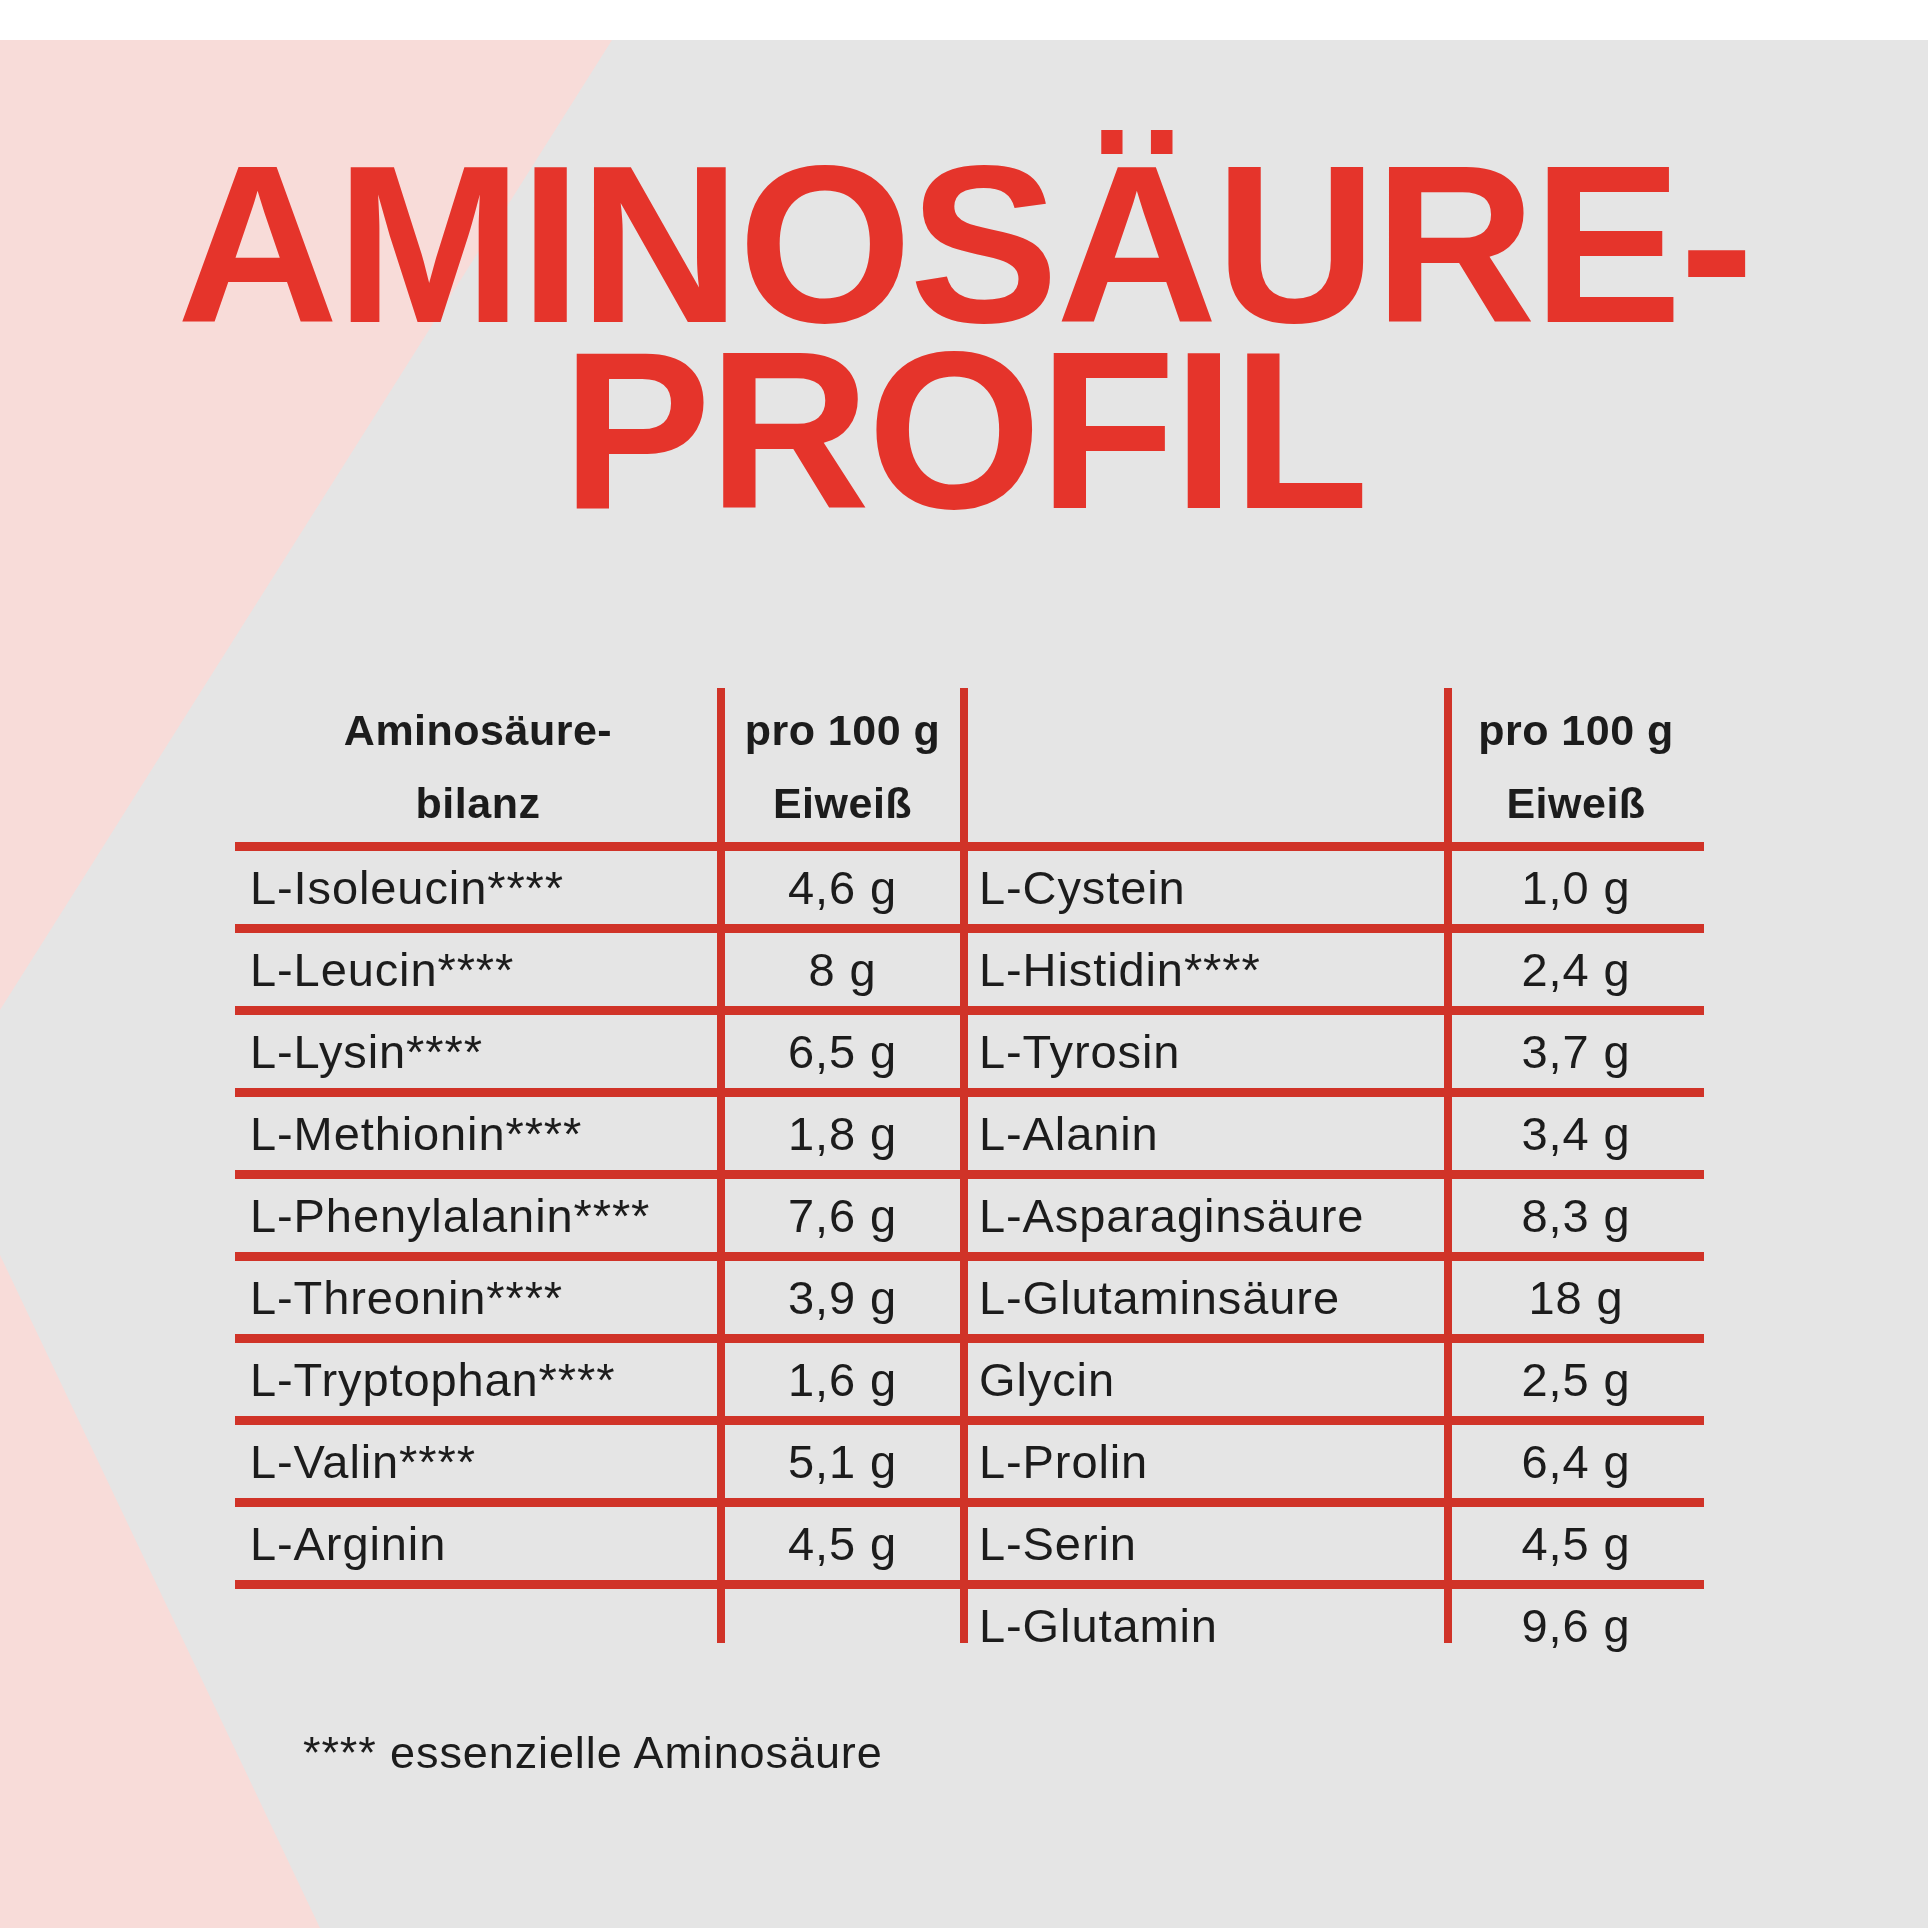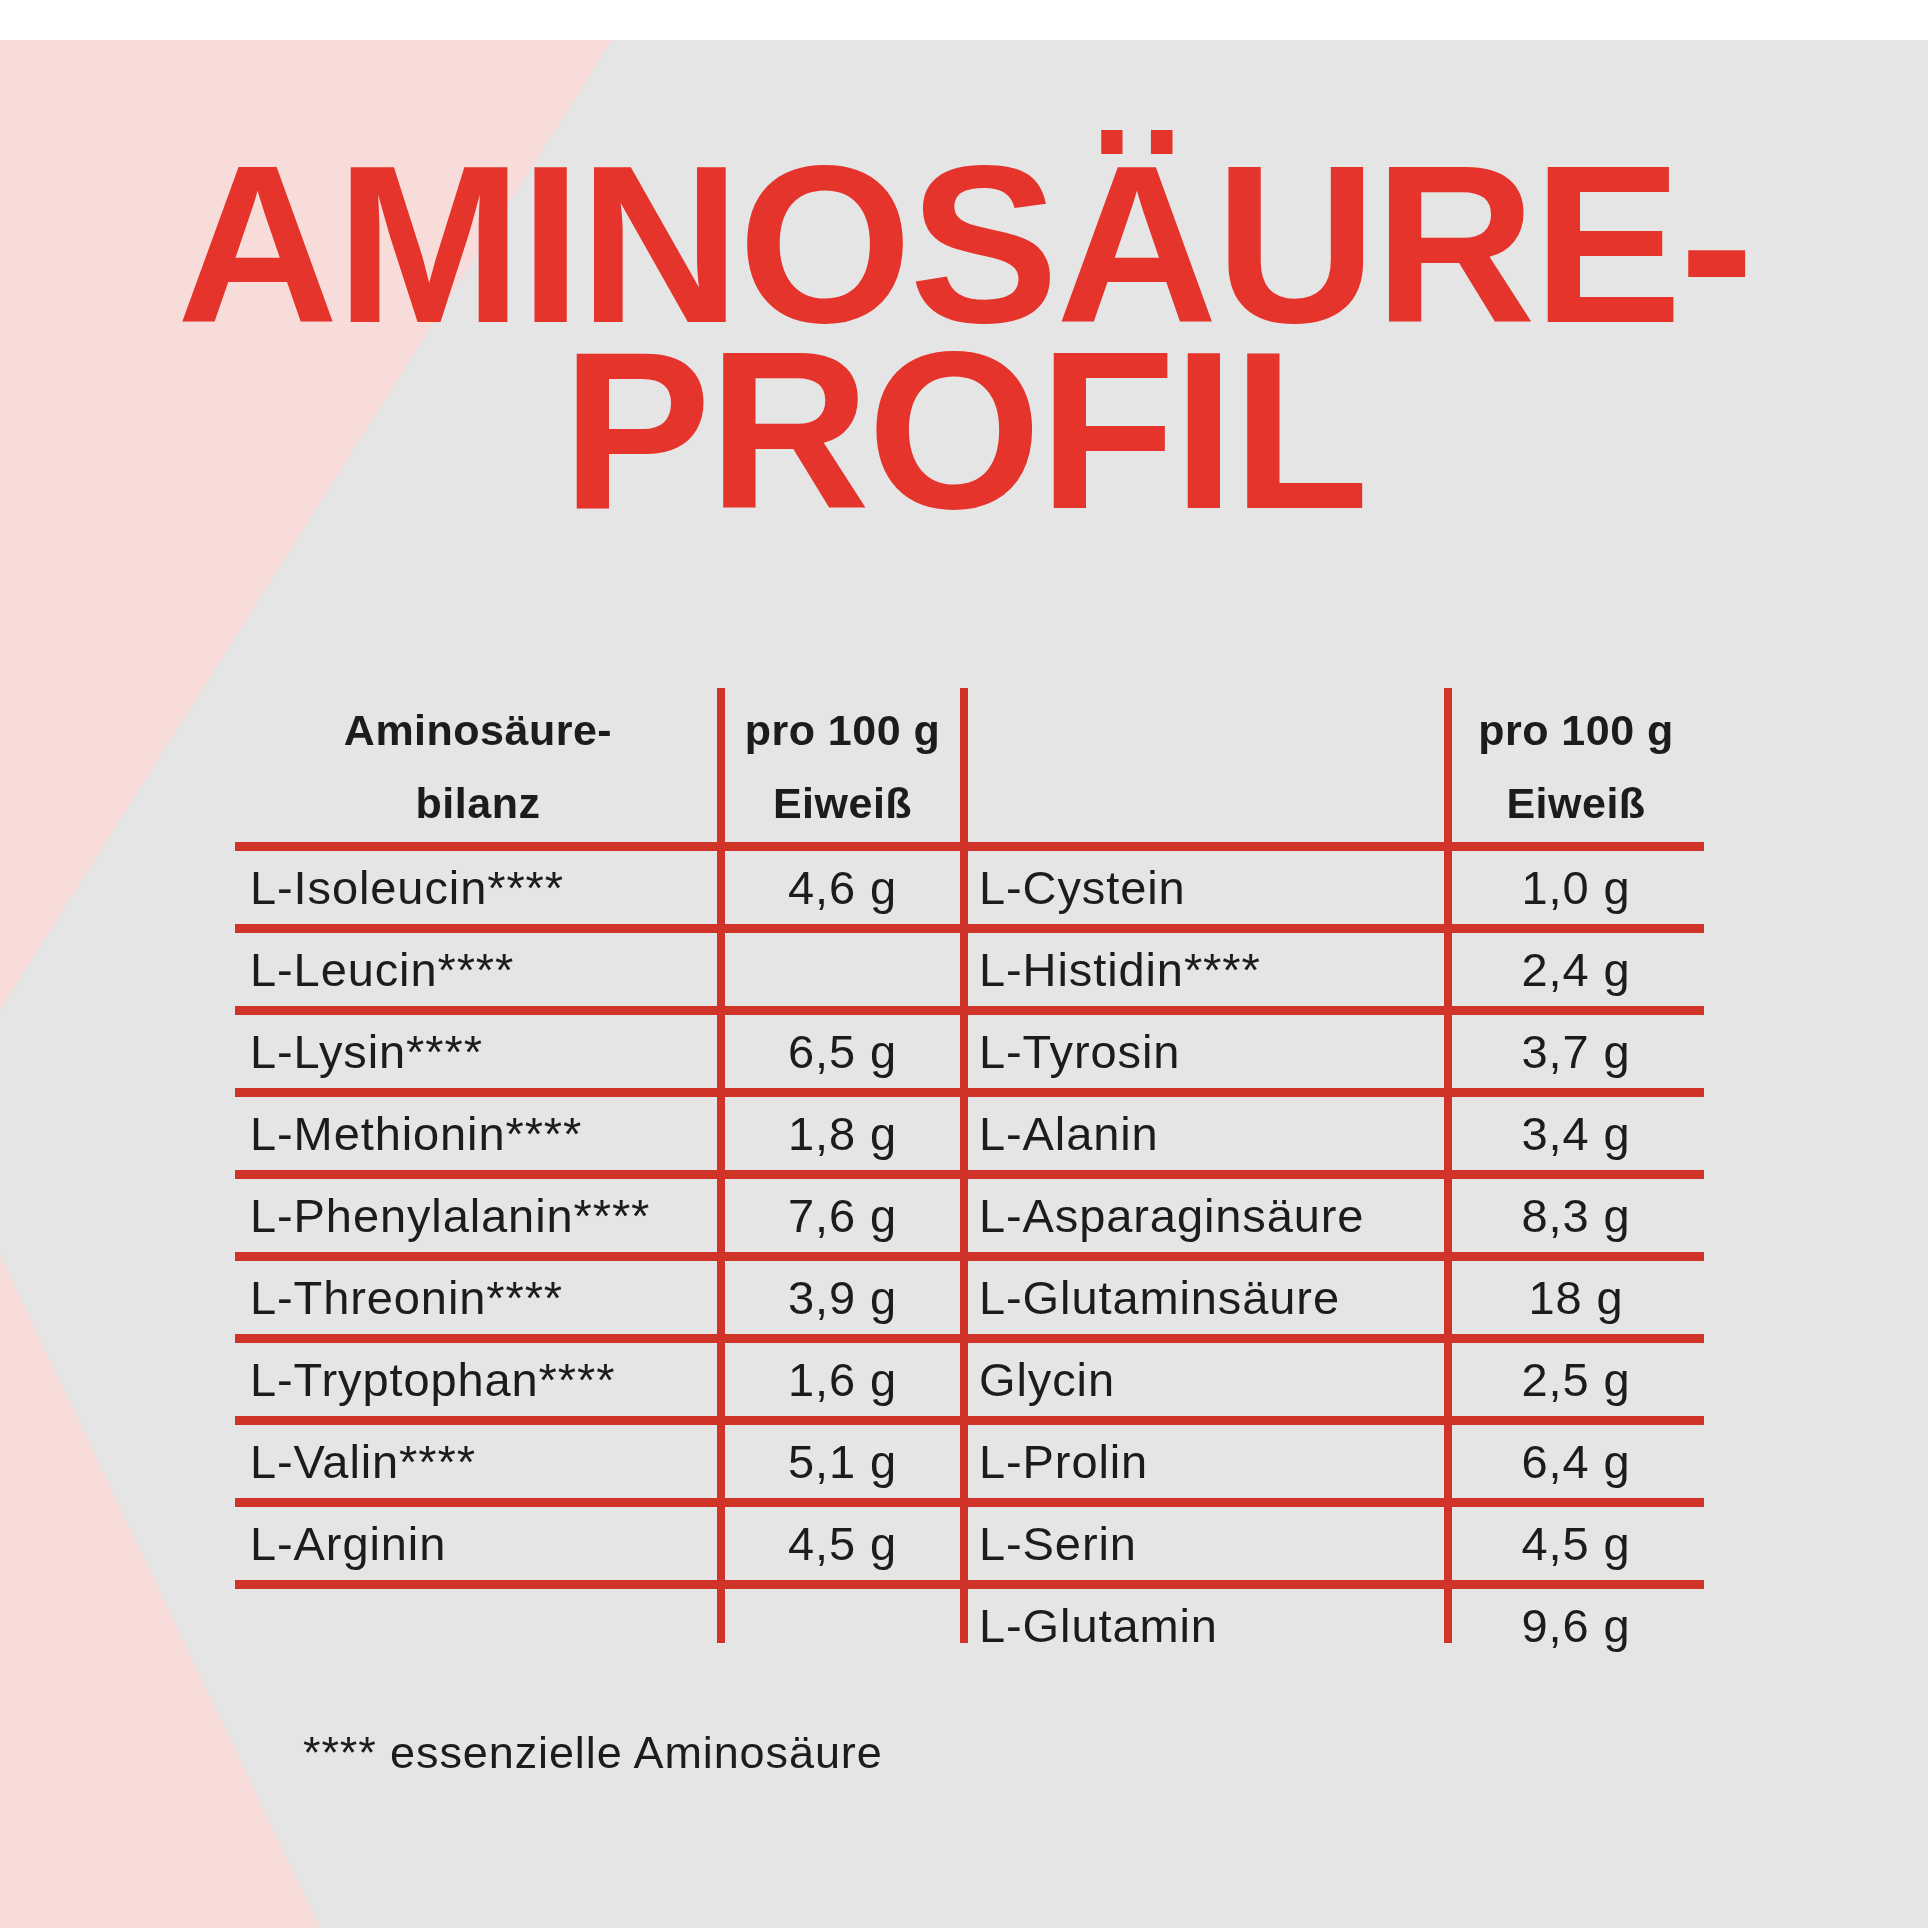--- a/index.html
+++ b/index.html
@@ -113,20 +113,21 @@
     </div>
     <div class="cell header" style="grid-area:1/3"></div>
     <div class="cell header" style="grid-area:1/4">
       <span>pro 100 g</span>
       <span>Eiweiß</span>
     </div>
 
     <div class="cell name" style="grid-area:2/1">L-Isoleucin****</div>
     <div class="cell value" style="grid-area:2/2">4,6 g</div>
     <div class="cell name" style="grid-area:3/1">L-Leucin****</div>
+    <div class="cell value" style="grid-area:3/2">8 g</div>
     <div class="cell name" style="grid-area:4/1">L-Lysin****</div>
     <div class="cell value" style="grid-area:4/2">6,5 g</div>
     <div class="cell name" style="grid-area:5/1">L-Methionin****</div>
     <div class="cell value" style="grid-area:5/2">1,8 g</div>
     <div class="cell name" style="grid-area:6/1">L-Phenylalanin****</div>
     <div class="cell value" style="grid-area:6/2">7,6 g</div>
     <div class="cell name" style="grid-area:7/1">L-Threonin****</div>
     <div class="cell value" style="grid-area:7/2">3,9 g</div>
     <div class="cell name" style="grid-area:8/1">L-Tryptophan****</div>
     <div class="cell value" style="grid-area:8/2">1,6 g</div>

